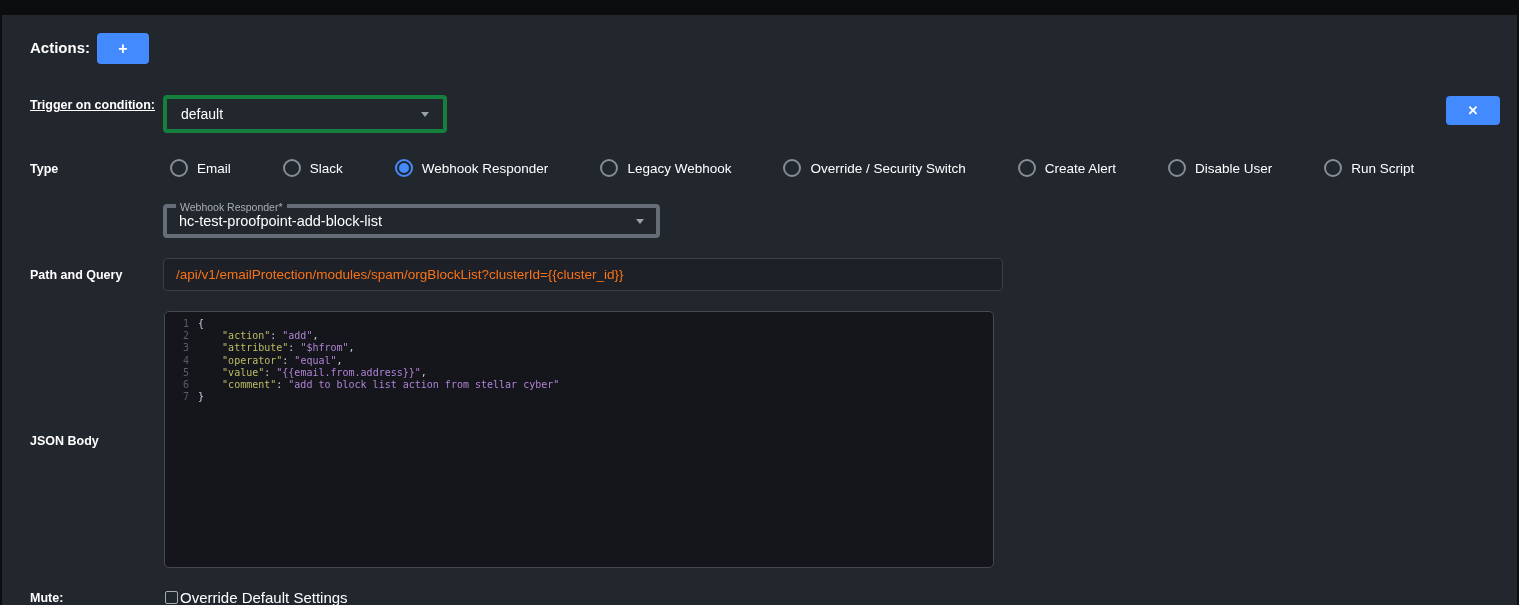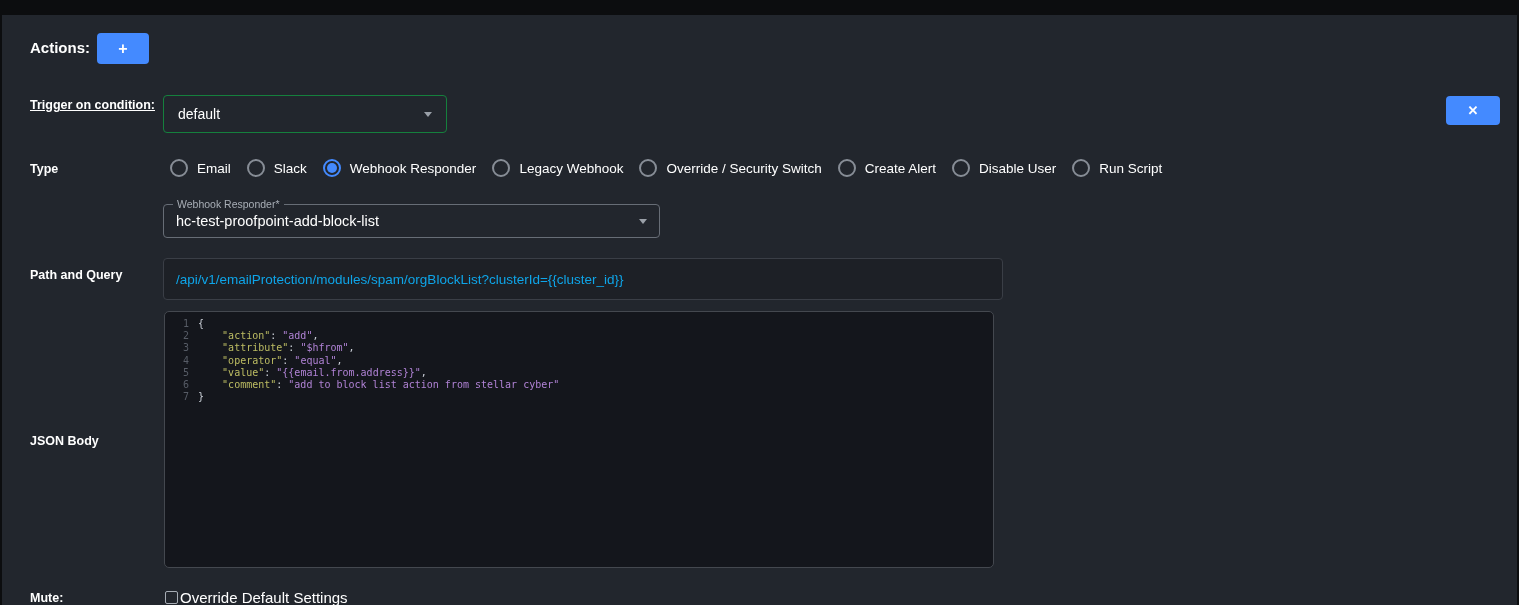--- a/index.html
+++ b/index.html
@@ -34,38 +34,38 @@
 
   
   .field-label {
     position: absolute; left: 28px;
     font-size: 12.5px; font-weight: 700; color: #ffffff;
   }
 
   
   .select-box {
     position: absolute;
-    border: 1px solid #15803d; border-radius: 4px;
+    border: 4px solid #15803d; border-radius: 4px;
     background: transparent;
     display: flex; align-items: center;
     cursor: pointer;
   }
   .trigger-select { left: 161px; top: 80px; width: 284px; height: 38px; padding: 0 14px; }
   .select-value { font-size: 14px; color: #ffffff; flex: 1; white-space: nowrap; overflow: hidden; }
   .caret {
     width: 0; height: 0; margin-left: 8px;
     border-left: 4.5px solid transparent;
     border-right: 4.5px solid transparent;
     border-top: 5px solid #9aa0a8;
   }
 
   
   .radio-group {
     position: absolute; left: 168px; top: 144px;
-    display: flex; align-items: center; gap: 16px;
+    display: flex; align-items: center; gap: 52px;
   }
   .radio-item { display: flex; align-items: center; gap: 9px; cursor: pointer; }
   .radio {
     width: 18px; height: 18px; border-radius: 50%;
     border: 2px solid #878d96; position: relative; flex: none;
   }
   .radio.sel { border-color: #448aff; }
   .radio.sel::after {
     content: ""; position: absolute; left: 2px; top: 2px;
     width: 10px; height: 10px; border-radius: 50%; background: #448aff;
@@ -76,23 +76,23 @@
   .responder-select { left: 161px; top: 189px; width: 497px; height: 34px; padding: 12px 12px; border-color: #676d76; }
   .float-label {
     position: absolute; left: 9px; top: -7px;
     background: #22262d; padding: 0 4px;
     font-size: 10.5px; color: #a8aeb6; white-space: nowrap;
   }
   .responder-select .select-value { font-size: 14.5px; }
 
   
   .path-input {
-    position: absolute; left: 161px; top: 243px; width: 840px; height: 42px;
+    position: absolute; left: 161px; top: 243px; width: 840px; height: 33px;
     background: #1d2026; border: 1px solid #3a3e46; border-radius: 4px;
-    color: #0ea5e9; font-size: 13.5px; font-family: "Liberation Sans", sans-serif;
+    color: #f97316; font-size: 13.5px; font-family: "Liberation Sans", sans-serif;
     padding: 0 12px; outline: none;
   }
 
   
   .json-editor {
     position: absolute; left: 162px; top: 296px; width: 830px; height: 257px;
     background: #14161c; border: 1px solid #44484f; border-radius: 5px;
     padding: 6px 8px; overflow: hidden; cursor: text;
     font-family: "DejaVu Sans Mono", monospace;
     font-size: 10px; line-height: 12.2px;

